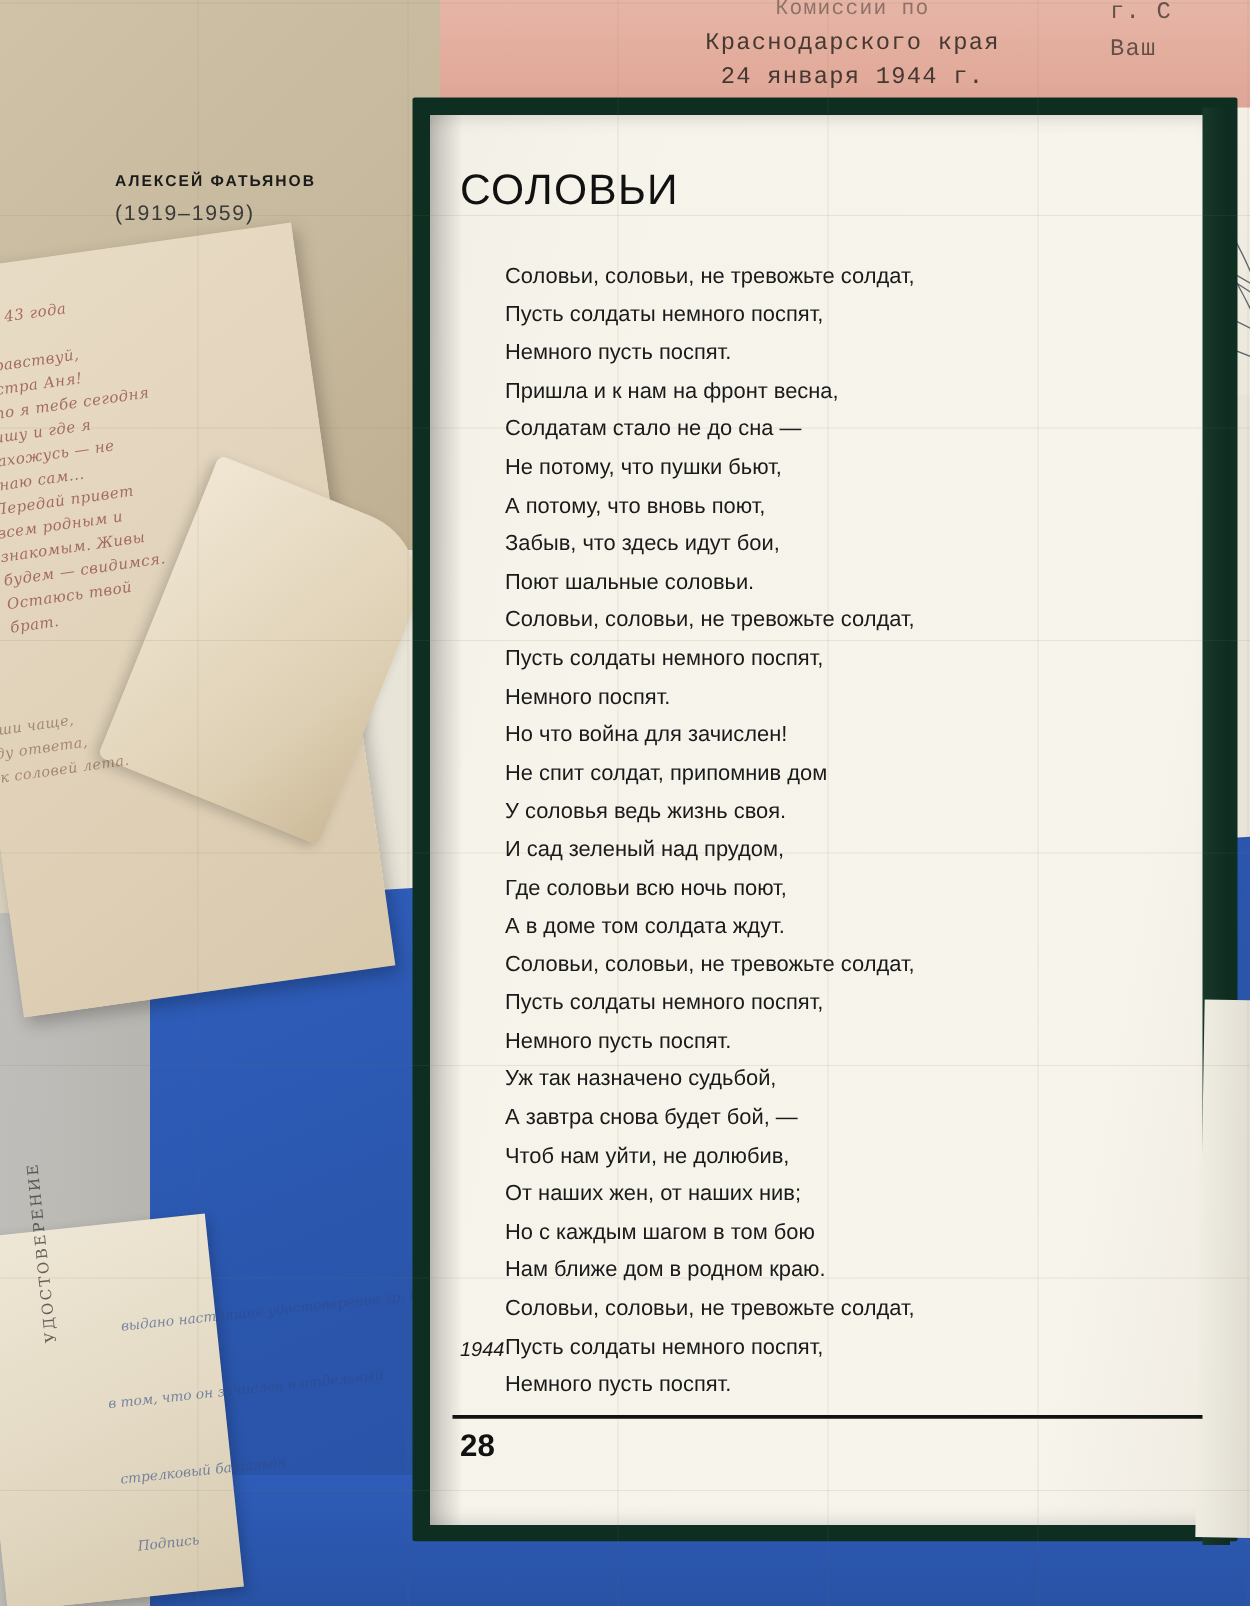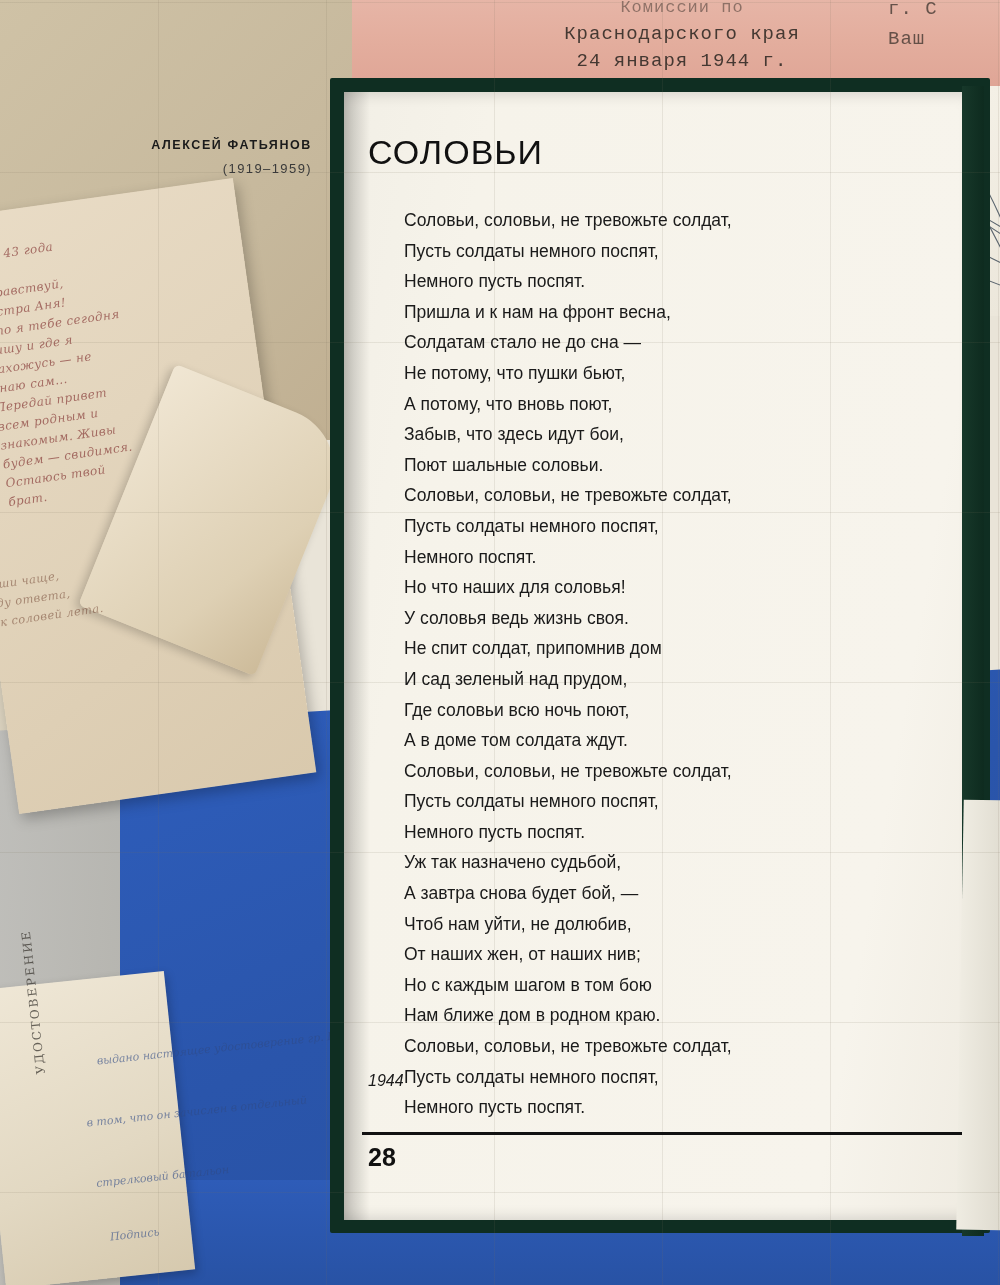--- a/index.html
+++ b/index.html
@@ -166,29 +166,29 @@
 
   
   .medal {
     left: 92px; top: 398px; width: 220px; height: 250px;
   }
   .medal svg { display:block; }
 
   
   .author-block {
     position: absolute; left: 92px; top: 138px; width: 220px;
-    text-align: right;
+    text-align: left;
   }
   .author-name {
     font-size: 12.5px; font-weight: bold; letter-spacing: 1.6px;
     color: #1b1b1b;
   }
   .author-years {
     margin-top: 9px;
-    font-size: 13px; letter-spacing: 1.4px; color: #3a3a3a;
+    font-size: 17px; letter-spacing: 1.4px; color: #3a3a3a;
   }
 
   .poem-title {
     position: absolute; left: 368px; top: 133px;
     font-size: 34px; font-weight: normal; letter-spacing: 1px;
     color: #111;
   }
   .poem-body {
     position: absolute; left: 368px; top: 205px; width: 560px;
     font-size: 17.5px; line-height: 30.6px; color: #1a1a1a;
@@ -341,23 +341,23 @@
         <div class="line">Солдатам стало не до сна —</div>
         <div class="line">Не потому, что пушки бьют,</div>
         <div class="line">А потому, что вновь поют,</div>
         <div class="line">Забыв, что здесь идут бои,</div>
         <div class="line">Поют шальные соловьи.</div>
       </div>
       <div class="stanza">
         <div class="line">Соловьи, соловьи, не тревожьте солдат,</div>
         <div class="line">Пусть солдаты немного поспят,</div>
         <div class="line">Немного поспят.</div>
-        <div class="line">Но что наших для соловья!</div>
+        <div class="line">Но что война для зачислен!</div>
+        <div class="line">Не спит солдат, припомнив дом</div>
         <div class="line">У соловья ведь жизнь своя.</div>
-        <div class="line">Не спит солдат, припомнив дом</div>
         <div class="line">И сад зеленый над прудом,</div>
         <div class="line">Где соловьи всю ночь поют,</div>
         <div class="line">А в доме том солдата ждут.</div>
         <div class="line">Соловьи, соловьи, не тревожьте солдат,</div>
         <div class="line">Пусть солдаты немного поспят,</div>
         <div class="line">Немного пусть поспят.</div>
       </div>
       <div class="stanza">
         <div class="line">Уж так назначено судьбой,</div>
         <div class="line">А завтра снова будет бой, —</div>

